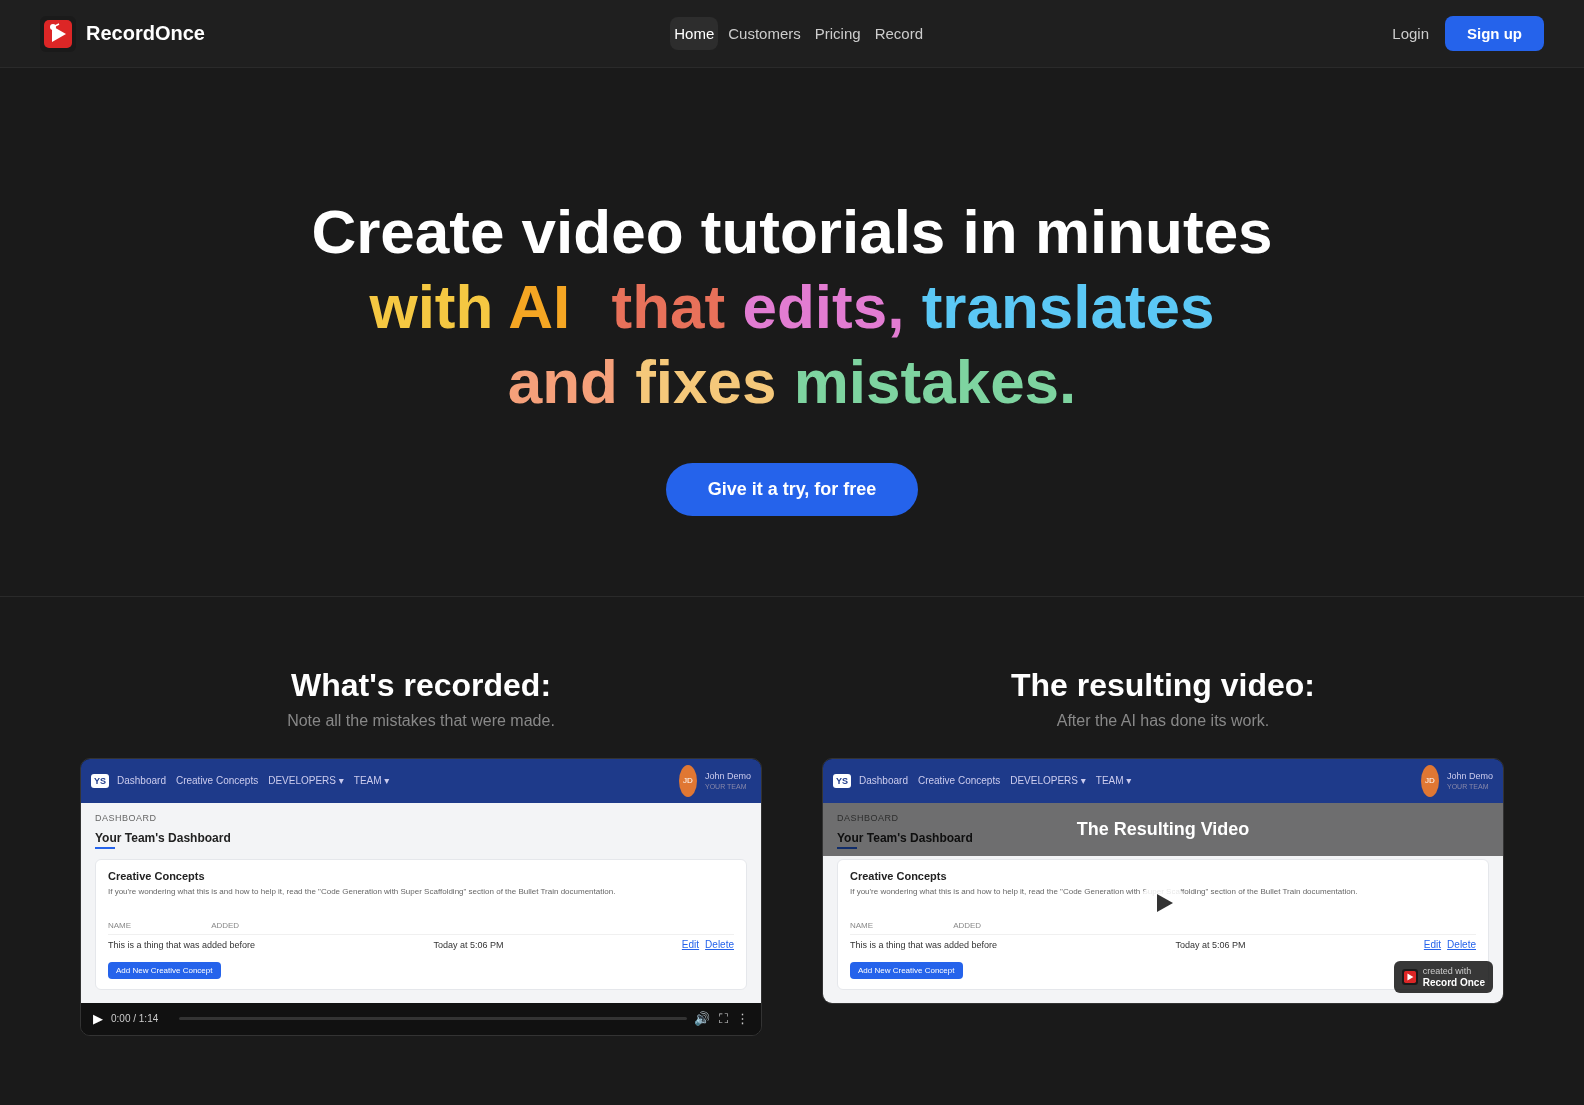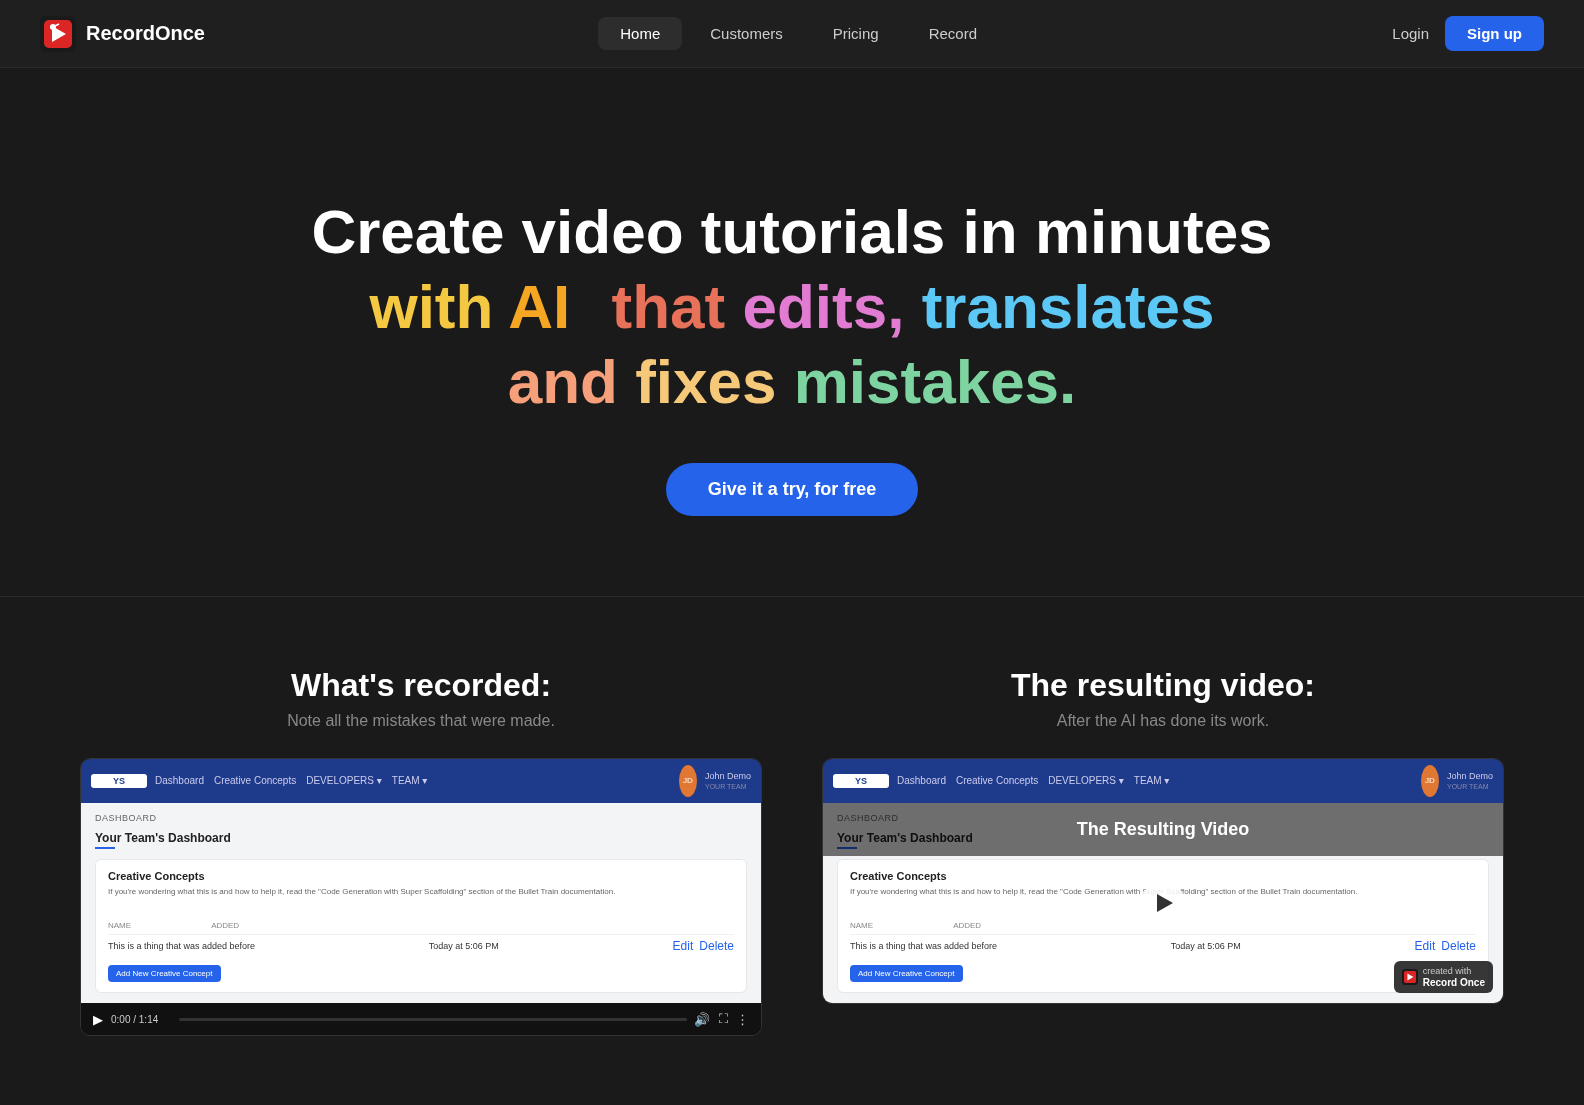--- a/index.html
+++ b/index.html
@@ -47,21 +47,21 @@
       font-size: 20px;
       font-weight: 600;
       color: #ffffff;
     }
     .nav-links {
       display: flex;
       align-items: center;
       gap: 6px;
     }
     .nav-link {
-      padding: 8px 22px;
+      padding: 8px 4px;
       border-radius: 8px;
       font-size: 15px;
       color: #ccc;
       text-decoration: none;
       cursor: pointer;
       background: transparent;
       border: none;
       font-family: inherit;
       text-align: center;
     }
@@ -194,21 +194,21 @@
       padding: 6px 10px;
       display: flex;
       align-items: center;
       gap: 8px;
       font-size: 10px;
       color: #fff;
     }
     .chrome-logo {
       background: #fff;
       border-radius: 3px;
-      padding: 2px 22px;
+      padding: 2px 3px;
       color: #1e3a8a;
       font-weight: 700;
       font-size: 9px;
     }
     .chrome-nav-items {
       display: flex;
       gap: 10px;
       flex: 1;
       align-items: center;
     }
@@ -294,22 +294,23 @@
     }
     .app-table-cell {
       font-size: 9px;
       color: #333;
     }
     .app-table-actions {
       display: flex;
       gap: 6px;
     }
     .app-table-action {
-      font-size: 12px;
+      font-size: 10px;
       color: #2563eb;
+      text-decoration: underline;
     }
     .app-add-btn {
       background: #2563eb;
       color: #fff;
       border: none;
       border-radius: 4px;
       padding: 4px 8px;
       font-size: 8px;
       margin-top: 8px;
       display: inline-block;

